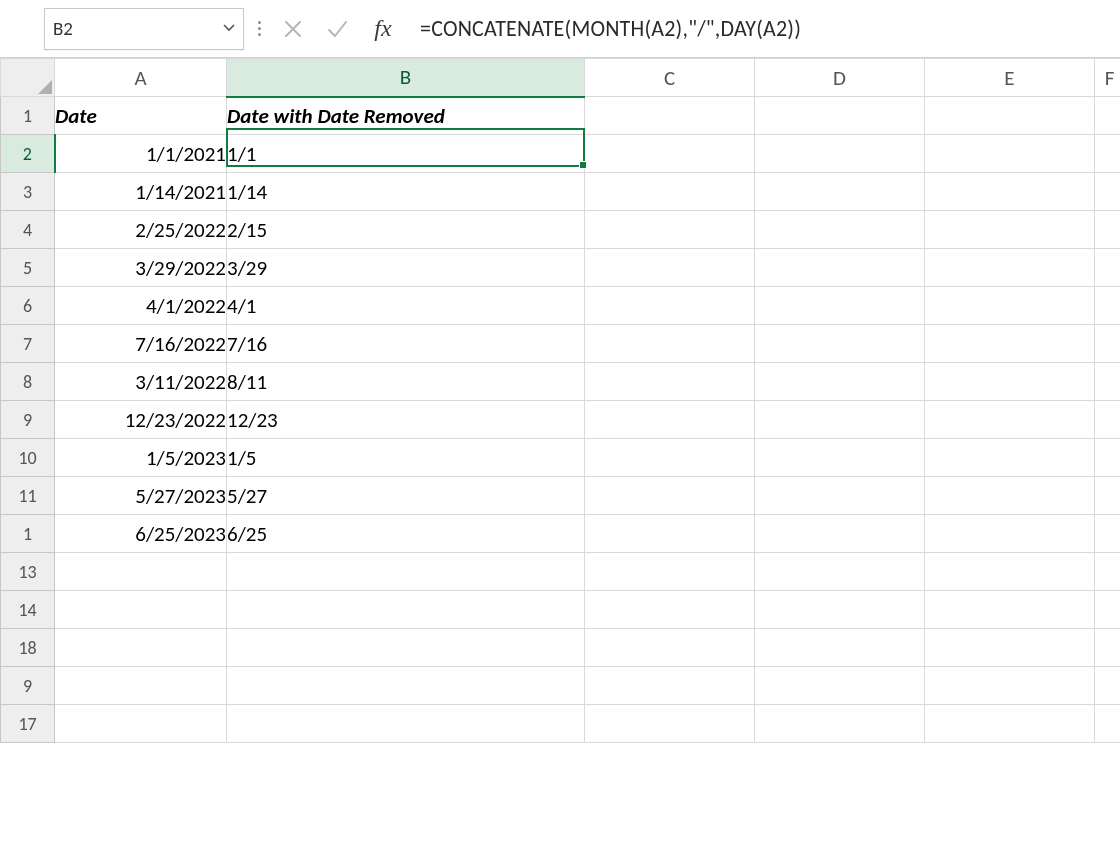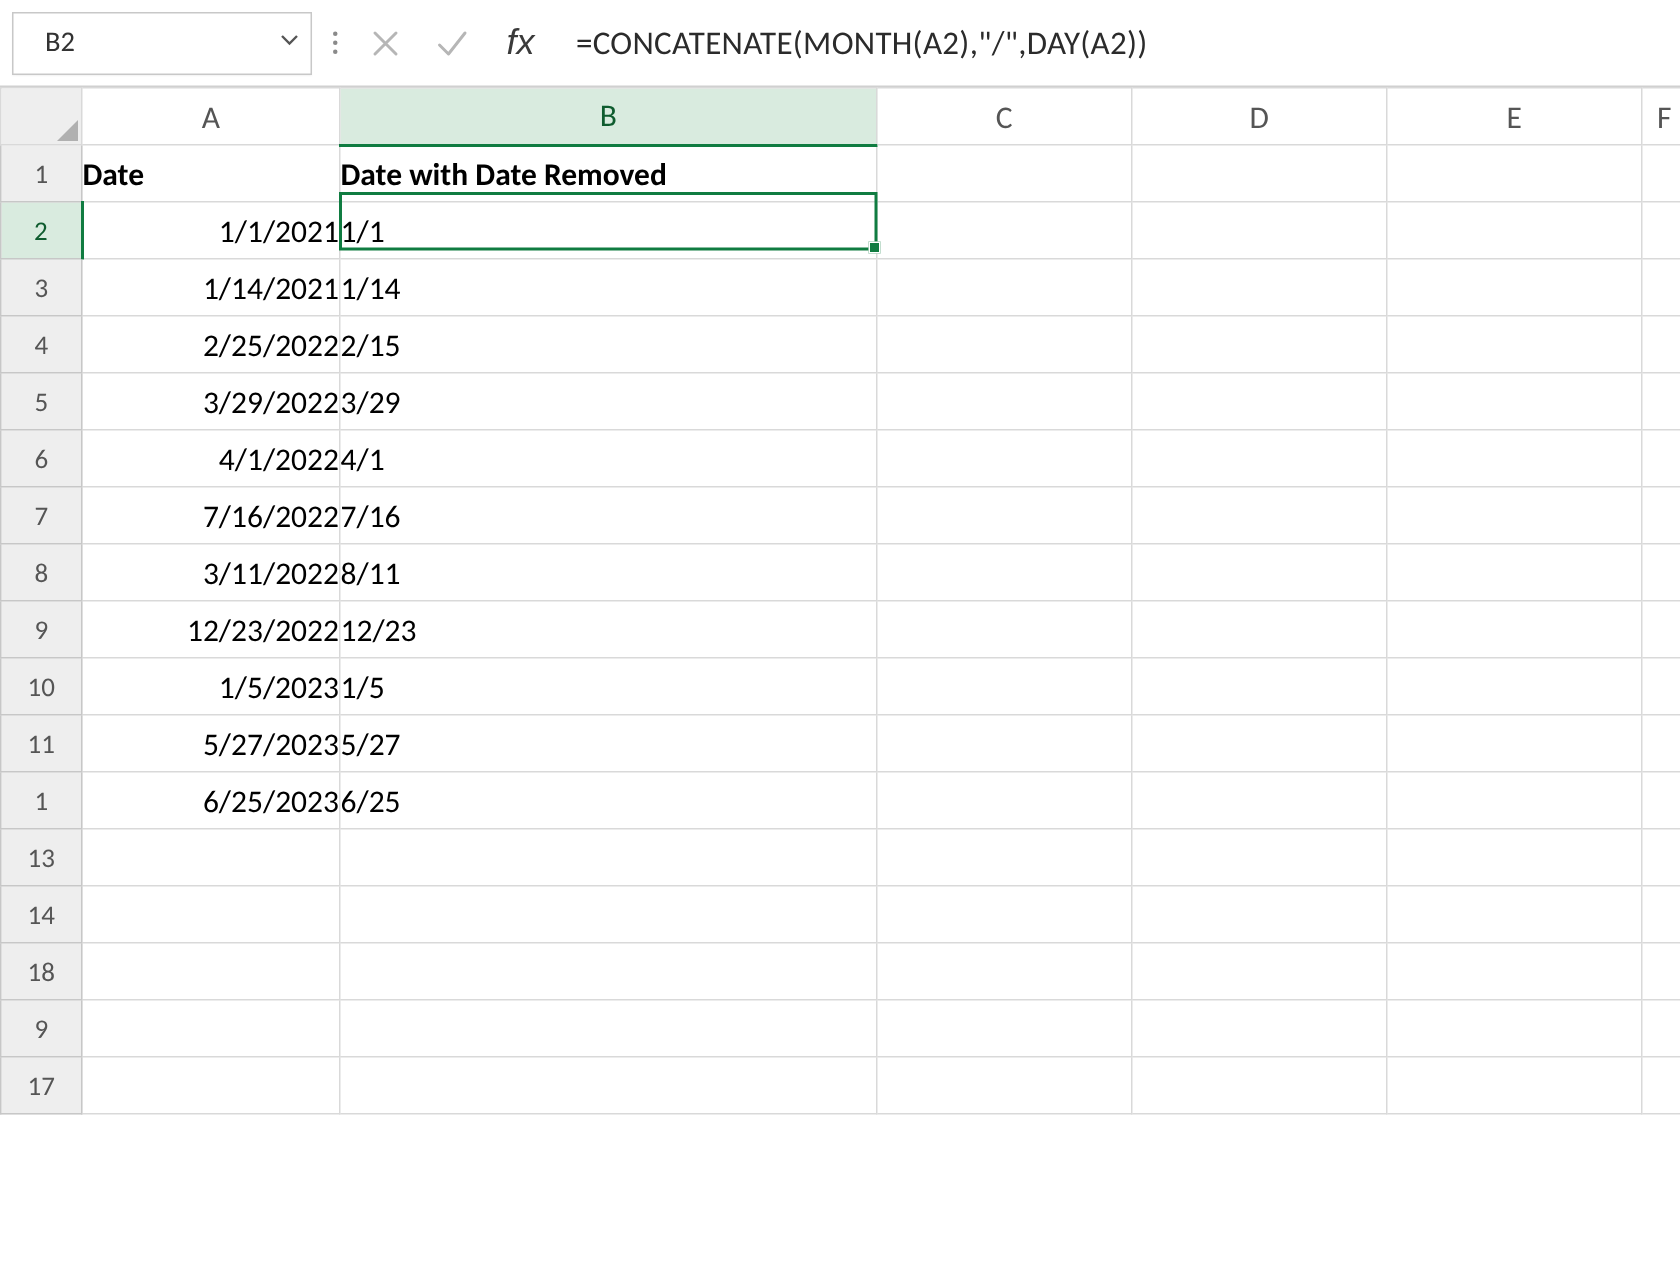--- a/index.html
+++ b/index.html
@@ -24,24 +24,25 @@
     gap: 6px;
   }
   .name-box {
     width: 200px;
     height: 42px;
     border: 1px solid #c8c8c8;
     background: #ffffff;
     display: flex;
     align-items: center;
     justify-content: space-between;
-    padding: 0 8px 0 21px;
+    padding: 0 8px 0 8px;
     font-size: 19px;
     color: #333;
     box-shadow: 0 1px 1px rgba(0,0,0,0.04);
+    margin-left: 36px;
   }
   .name-box .chev {
     color: #555;
     font-size: 15px;
   }
   .divider-dots {
     width: 18px;
     display: flex;
     flex-direction: column;
     align-items: center;
@@ -57,21 +58,21 @@
     display: flex;
     align-items: center;
     justify-content: center;
     color: #9a9a9a;
     font-size: 20px;
   }
   .fb-btn svg { display:block; }
   .fx-label {
     width: 42px;
     font-style: italic;
-    font-family: Liberation Sans, sans-serif;
+    font-family: Liberation Serif, serif;
     font-size: 24px;
     color: #3a3a3a;
     text-align: center;
   }
   .formula-input {
     flex: 1;
     height: 42px;
     border: none;
     outline: none;
     font-size: 22px;
@@ -146,20 +147,21 @@
   }
 
   tbody td {
     padding: 0 6px;
     white-space: nowrap;
     overflow: hidden;
   }
   tbody tr:first-child td {
     font-weight: 700;
     color: #000;
+    font-style: italic;
   }
   .align-right { text-align: right; padding-right: 6px; }
   .align-left  { text-align: left;  padding-left: 6px; }
 
   
   col.rownum { width: 54px; }
   col.colA { width: 172px; }
   col.colB { width: 358px; }
   col.std  { width: 170px; }
   col.last { width: 30px; }

